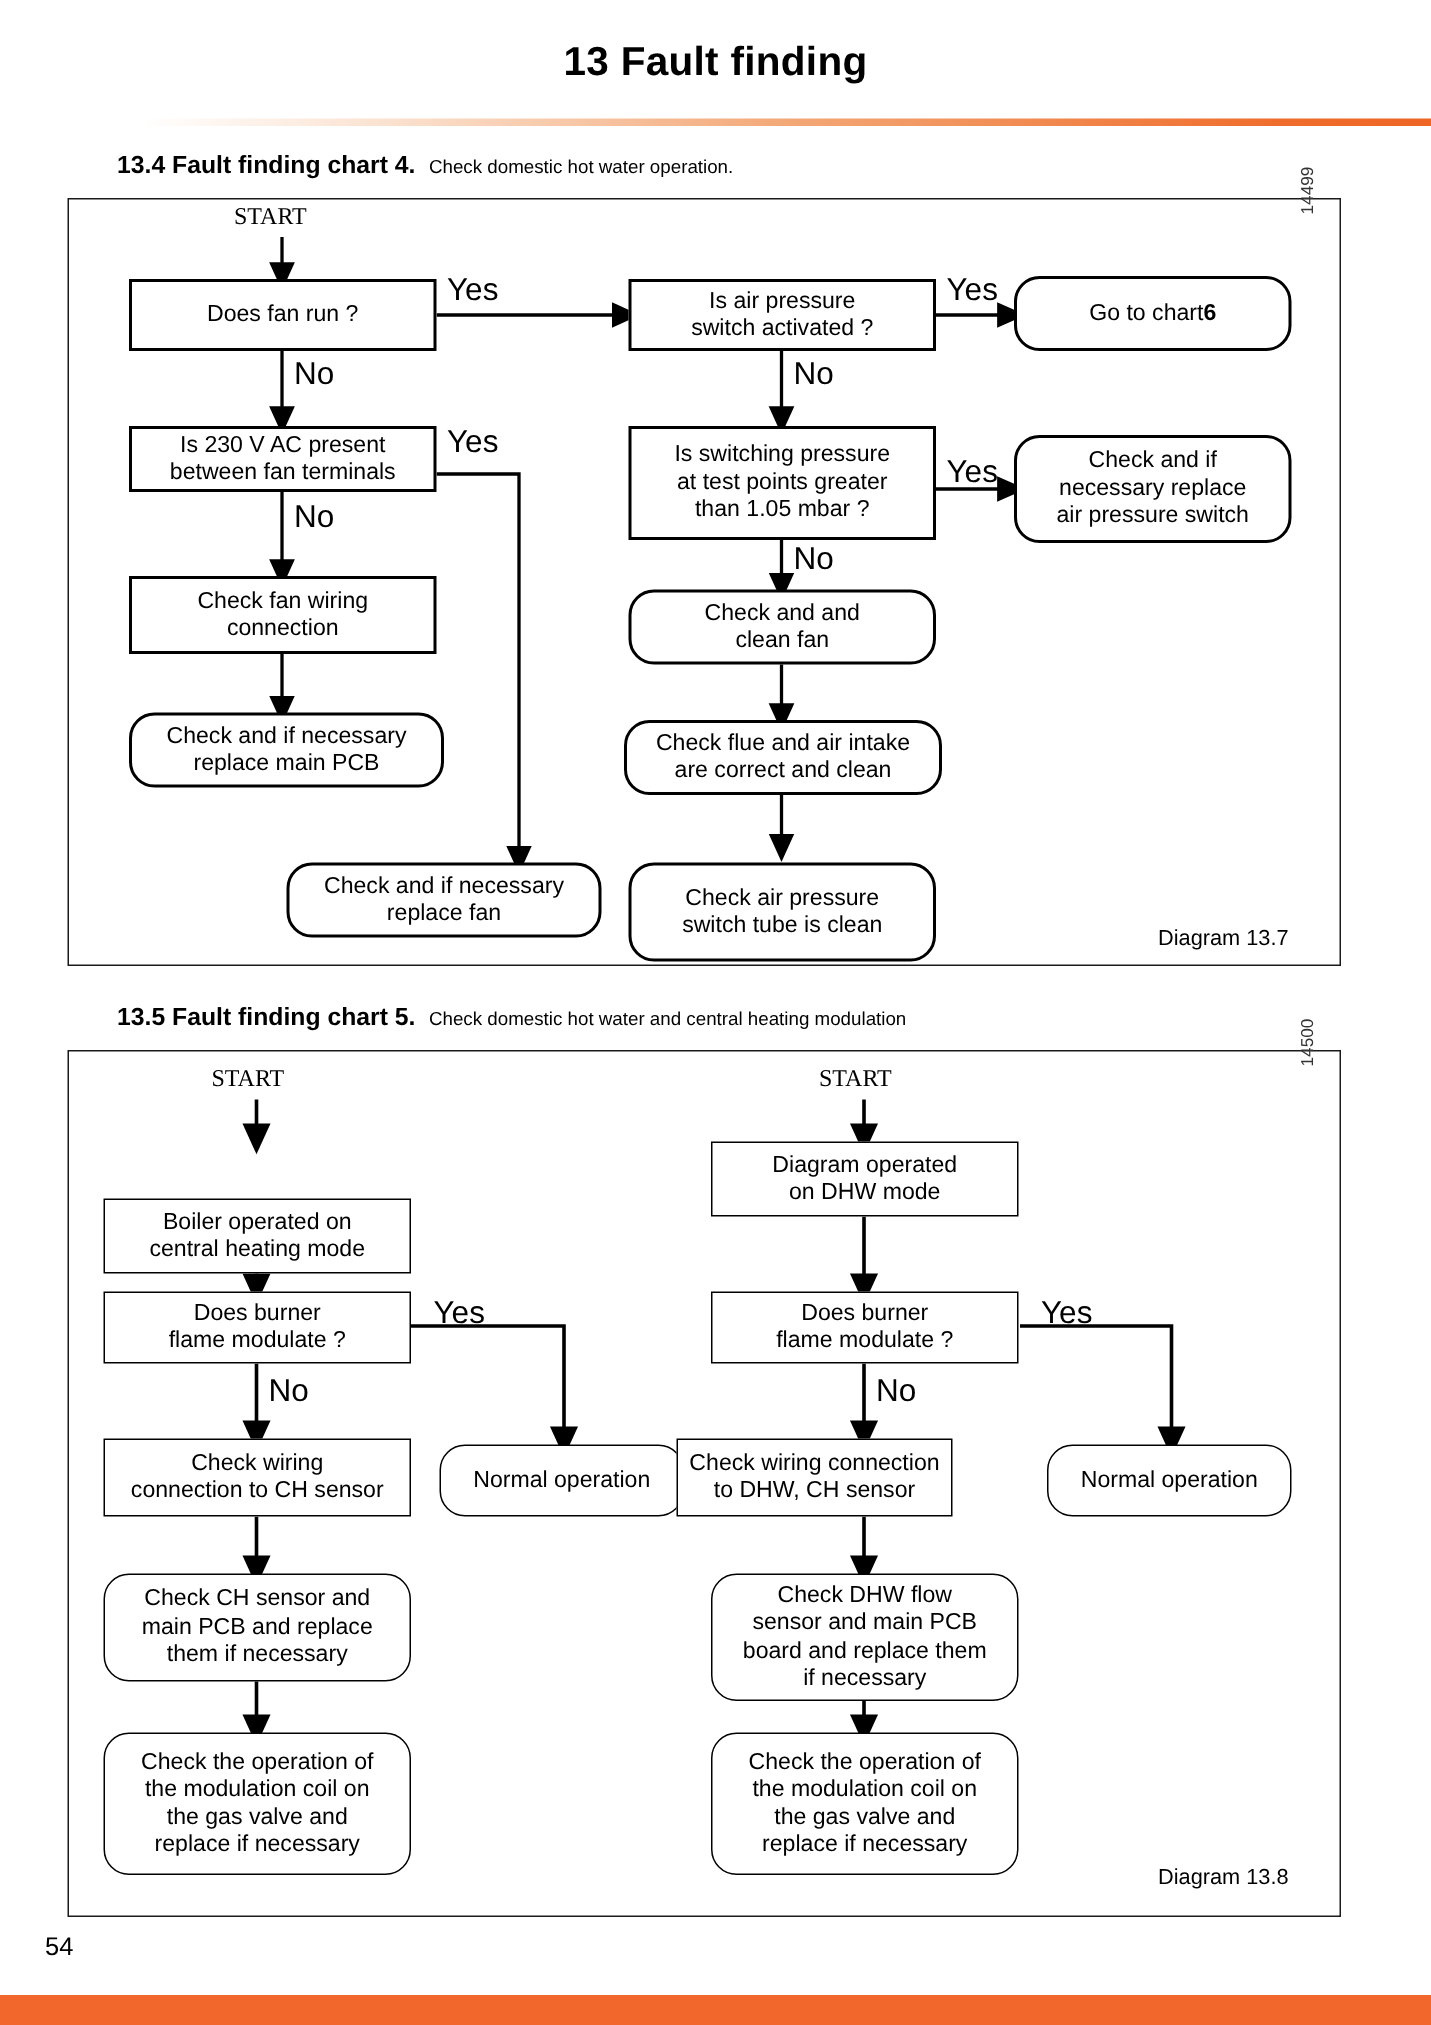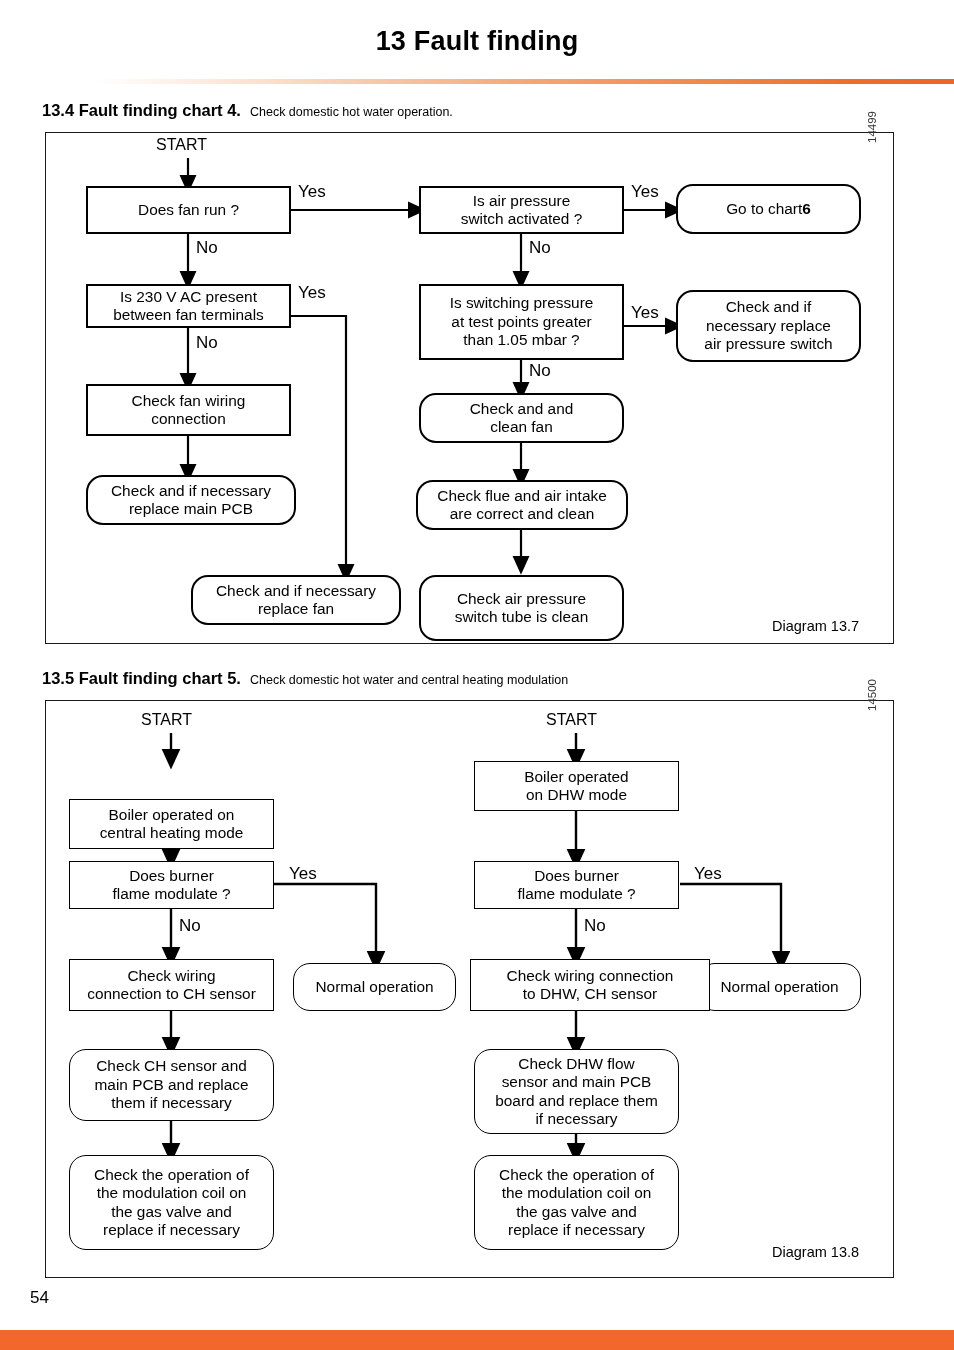--- a/index.html
+++ b/index.html
@@ -39,20 +39,21 @@
 
   
   .sec-head {
     position: absolute;
     left: 42px;
     white-space: nowrap;
   }
   .sec-head .num {
     font-size: 16.5px;
     font-weight: bold;
+    margin-left: 36px;
   }
   .sec-head .sub {
     font-size: 12.5px;
     font-weight: normal;
     margin-left: 9px;
   }
   #sec-4 { top: 101px; }
   #sec-5 { top: 669px; }
 
   
@@ -90,25 +91,25 @@
     line-height: 1.2;
     padding: 2px 5px;
     white-space: pre-line;
   }
   .node.rounded { border-radius: 17px; }
   .node.thin { border-width: 1.7px; }
 
   
   .lbl {
     position: absolute;
-    font-size: 17px;
+    font-size: 21px;
     line-height: 1.15;
     white-space: nowrap;
   }
-  .lbl.start { font-size: 16px; }
+  .lbl.start { font-size: 16px; font-family: Liberation Serif, serif; }
 
   .diagram-cap {
     position: absolute;
     font-size: 14.5px;
     white-space: nowrap;
   }
 
   .id-code {
     position: absolute;
     font-size: 11.5px;
@@ -263,26 +264,26 @@
     <div class="node thin" style="left:23px; top:258px; width:205px; height:52px;">Check wiring
 connection to CH sensor</div>
     <div class="node rounded thin" style="left:23px; top:348px; width:205px; height:72px;">Check CH sensor and
 main PCB and replace
 them if necessary</div>
     <div class="node rounded thin" style="left:23px; top:454px; width:205px; height:95px;">Check the operation of
 the modulation coil on
 the gas valve and
 replace if necessary</div>
 
-    <div class="node thin" style="left:428px; top:60px; width:205px; height:50px;">Boiler operated
+    <div class="node thin" style="left:428px; top:60px; width:205px; height:50px;">Diagram operated
 on DHW mode</div>
     <div class="node thin" style="left:428px; top:160px; width:205px; height:48px;">Does burner
 flame modulate ?</div>
     <div class="node rounded thin" style="left:652px; top:262px; width:163px; height:48px;">Normal operation</div>
-    <div class="node thin" style="left:424px; top:258px; width:240px; height:52px;">Check wiring connection
+    <div class="node thin" style="left:405px; top:258px; width:184px; height:52px;">Check wiring connection
 to DHW, CH sensor</div>
     <div class="node rounded thin" style="left:428px; top:348px; width:205px; height:85px;">Check DHW flow
 sensor and main PCB
 board and replace them
 if necessary</div>
     <div class="node rounded thin" style="left:428px; top:454px; width:205px; height:95px;">Check the operation of
 the modulation coil on
 the gas valve and
 replace if necessary</div>
 

